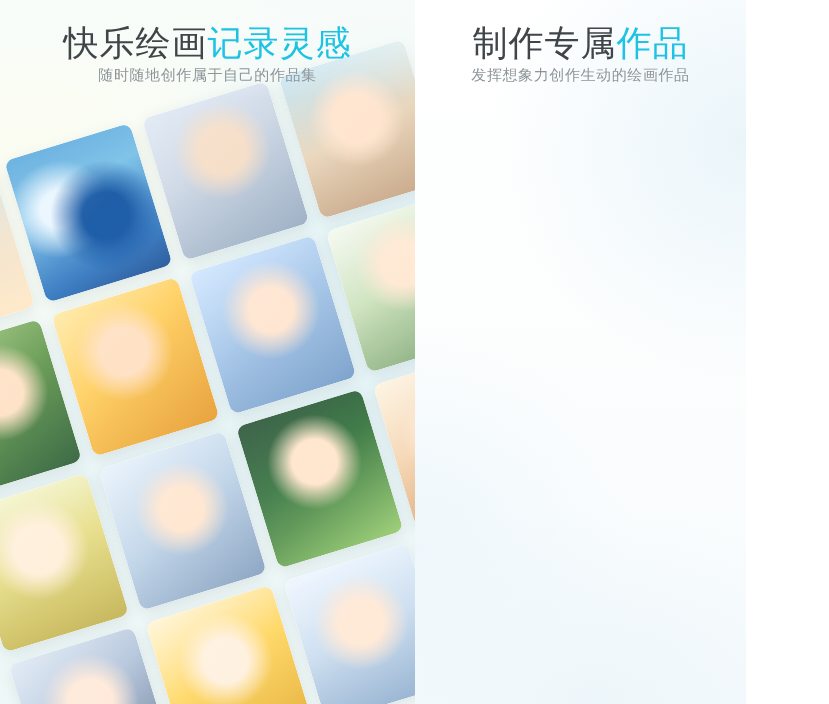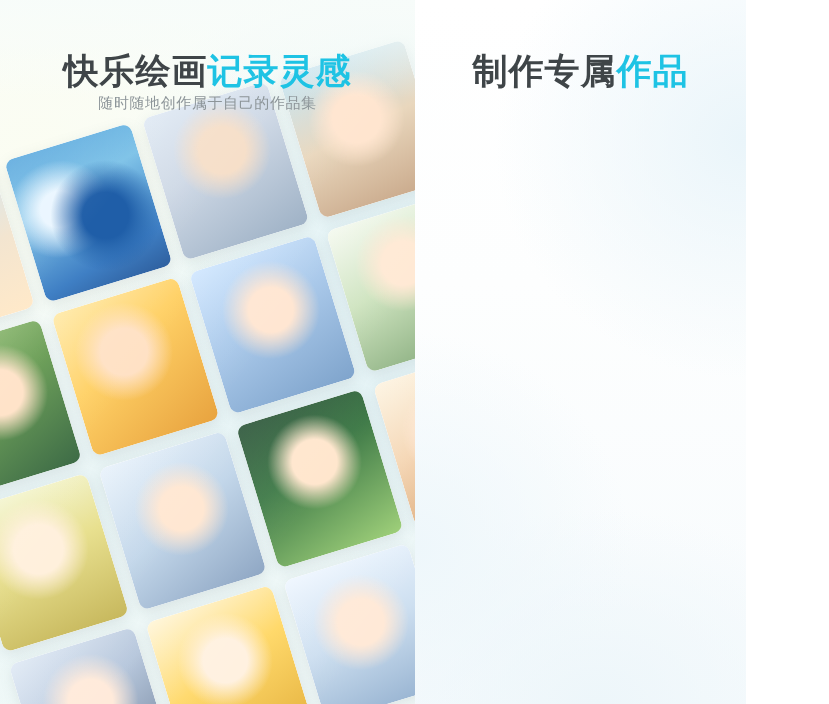--- a/index.html
+++ b/index.html
@@ -25,22 +25,22 @@
     background:
       radial-gradient(ellipse 360px 340px at 100% 20%, #eaf5fa 0%, rgba(234,245,250,0) 70%),
       radial-gradient(ellipse 300px 300px at 0% 78%, #eef7fb 0%, rgba(238,247,251,0) 72%),
       radial-gradient(ellipse 360px 260px at 55% 100%, #edf6fa 0%, rgba(237,246,250,0) 75%),
       linear-gradient(180deg,#ffffff 0%,#fdfefe 40%,#f7fbfd 100%);
   }
 
   
   .heading-wrap { position:relative; z-index:30; text-align:center; padding-top:22px; }
   .headline {
-    font-size:35px; font-weight:bold; letter-spacing:1px;
-    color:#3f4548; line-height:1.18; white-space:nowrap;margin-top:28px;
+    font-size:35px; font-weight:normal; letter-spacing:1px;
+    color:#3f4548; line-height:1.18; white-space:nowrap;
   }
   .headline .accent { color:#1ec3e4; }
   .subline {
     margin-top:3px; font-size:15px; color:#8d9599; letter-spacing:.6px;
   }
 
   
   .collage {
     position:absolute; left:-70px; top:110px; width:560px; height:640px;
     transform:rotate(-17deg); transform-origin:50% 40%;
@@ -176,16 +176,17 @@
           <div class="art a19"></div>
         </div>
 
     </div>
     <div class="collage-fade"></div>
   </section>
 
   <section class="panel-right">
     <div class="heading-wrap">
       <div class="headline"><span>制作专属</span><span class="accent">作品</span></div>
+      <div class="subline">发挥想象力创作生动的绘画作品</div>
     </div>
 
   </section>
 </div>
 
 </body></html>

